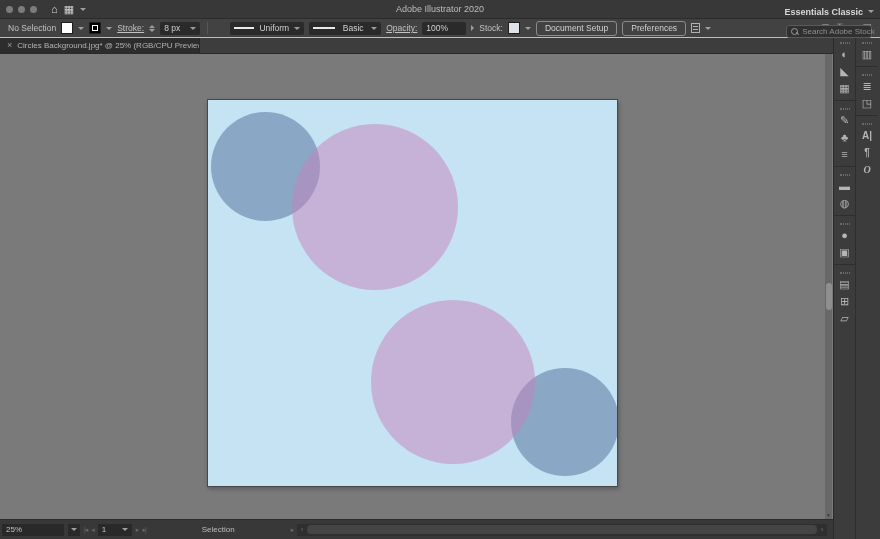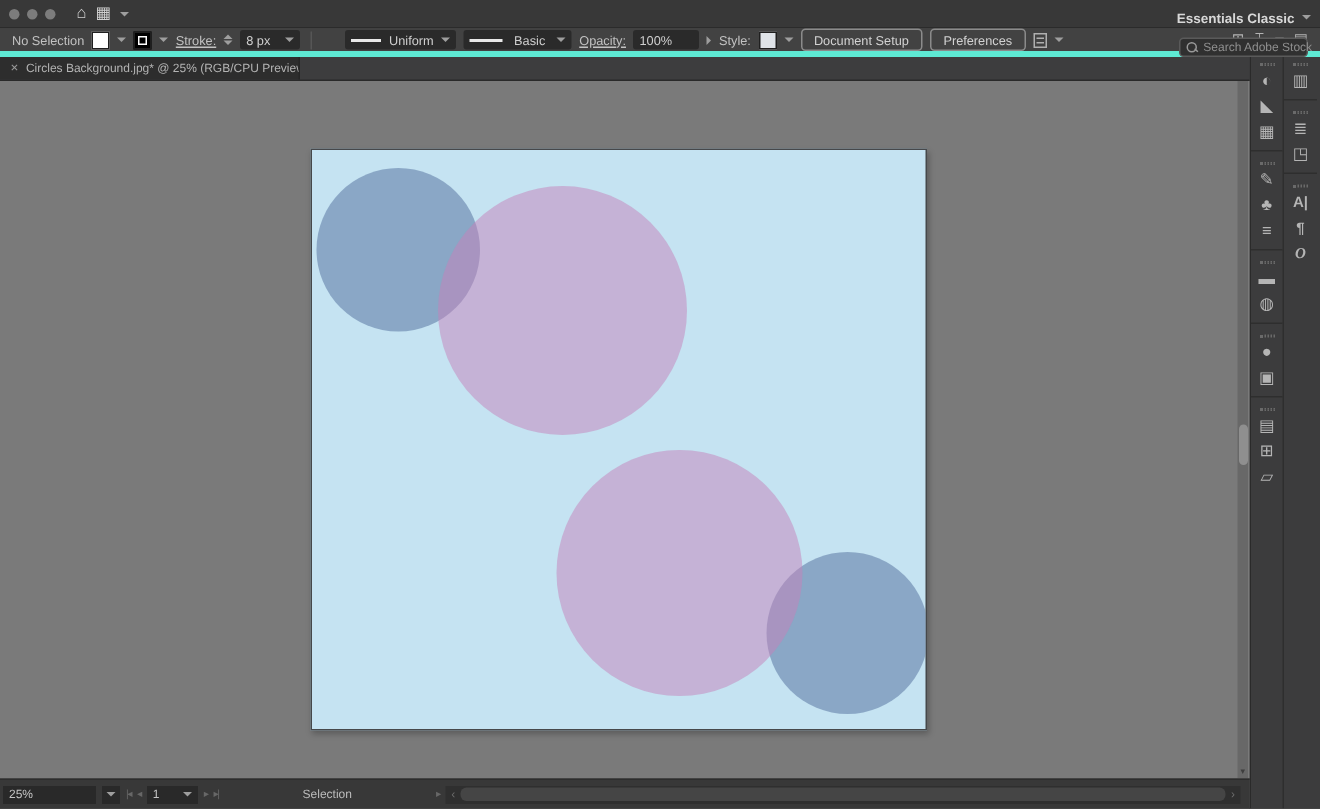--- a/index.html
+++ b/index.html
@@ -22,21 +22,21 @@
   .workspace{display:flex;align-items:center;gap:5px;font-size:9px;font-weight:700;color:#d8d8d8;}
   .search{display:flex;align-items:center;gap:4px;width:86px;height:13px;background:#303030;
           border:1px solid #5a5a5a;border-radius:3px;padding:0 4px;}
   .mag{position:relative;width:7px;height:7px;flex:0 0 auto;}
   .mag::before{content:"";position:absolute;left:0;top:0;width:5px;height:5px;border:1px solid #9a9a9a;border-radius:50%;}
   .mag::after{content:"";position:absolute;left:5px;top:5px;width:3px;height:1px;background:#9a9a9a;transform:rotate(45deg);}
   .search-ph{font-size:8px;color:#8f8f8f;white-space:nowrap;}
 
   
   .optionsbar{position:absolute;top:19px;left:0;right:0;height:19px;background:#424242;
-              display:flex;align-items:center;gap:5px;padding:0 8px;border-bottom:4px solid #5eead4;font-size:8.5px;}
+              display:flex;align-items:center;gap:5px;padding:0 8px;border-bottom:1px solid #5eead4;font-size:8.5px;}
   .ob-label{color:#c2c2c2;white-space:nowrap;}
   .ob-link{color:#c2c2c2;text-decoration:underline;white-space:nowrap;}
   .swatch{width:12px;height:12px;border:1px solid #1f1f1f;background:#fff;}
   .swatch.stroke-sw{background:#000;box-shadow:inset 0 0 0 2px #000, inset 0 0 0 3px #fff;}
   .swatch.style-sw{background:#dfe3e8;}
   .stepper{display:flex;flex-direction:column;gap:1px;align-items:center;}
   .stepper .up{width:0;height:0;border-left:3px solid transparent;border-right:3px solid transparent;border-bottom:3px solid #9e9e9e;}
   .stepper .dn{width:0;height:0;border-left:3px solid transparent;border-right:3px solid transparent;border-top:3px solid #9e9e9e;}
   .field{display:flex;align-items:center;justify-content:space-between;background:#2a2a2a;height:13px;
          border-radius:2px;padding:0 4px;color:#cfcfcf;gap:5px;white-space:nowrap;}
@@ -103,20 +103,21 @@
 
   <div class="titlebar">
     <div class="traffic">
       <span class="dot"></span>
       <span class="dot"></span>
       <span class="dot"></span>
     </div>
     <span class="tb-icon">⌂</span>
     <span class="tb-icon">▦</span>
     <span class="chev"></span>
+    <div class="tb-title">Adobe Illustrator 2020</div>
     <div class="tb-right">
       <span class="bulb">
         <svg width="9" height="12" viewBox="0 0 9 12">
             <circle cx="4.5" cy="4" r="3" fill="none" stroke="#cfcfcf" stroke-width="1"></circle>
             <rect x="3" y="7" width="3" height="3" fill="none" stroke="#cfcfcf" stroke-width="1"></rect>
           </svg>
       </span>
       <span class="workspace">
         <span>Essentials Classic</span>
         <span class="chev"></span>
@@ -152,21 +153,21 @@
     <span class="field" style="width:72px;">
       <span class="line-sample"></span>
       <span>Basic</span>
       <span class="chev"></span>
     </span>
     <span class="ob-link">Opacity:</span>
     <span class="field" style="width:44px;">
       <span>100%</span>
     </span>
     <span class="menu-arrow-r"></span>
-    <span class="ob-label">Style:</span>
+    <span class="ob-label">Stock:</span>
     <span class="swatch style-sw"></span>
     <span class="chev"></span>
     <button class="ob-btn">Document Setup</button>
     <button class="ob-btn">Preferences</button>
     <span class="doc-lines"></span>
     <span class="chev"></span>
     <div class="ob-right">
       <span class="mini-icon">⊞</span>
       <span class="mini-icon">⟙</span>
       <span class="chev"></span>

